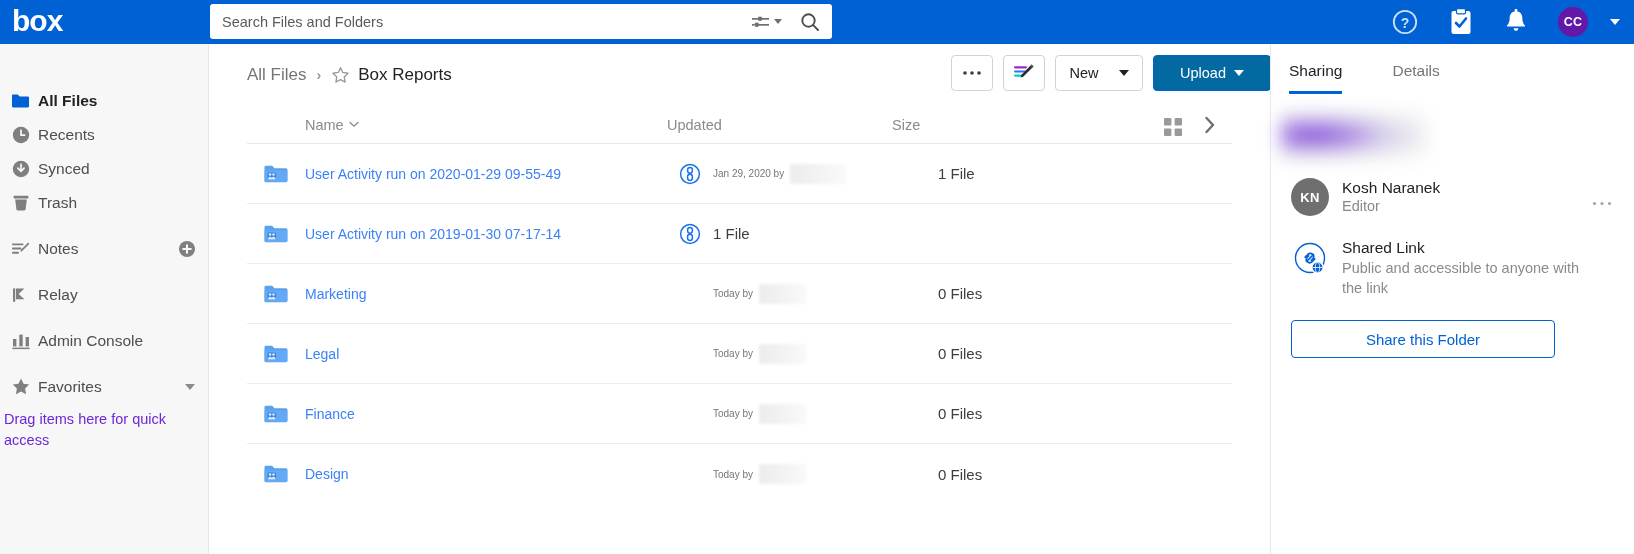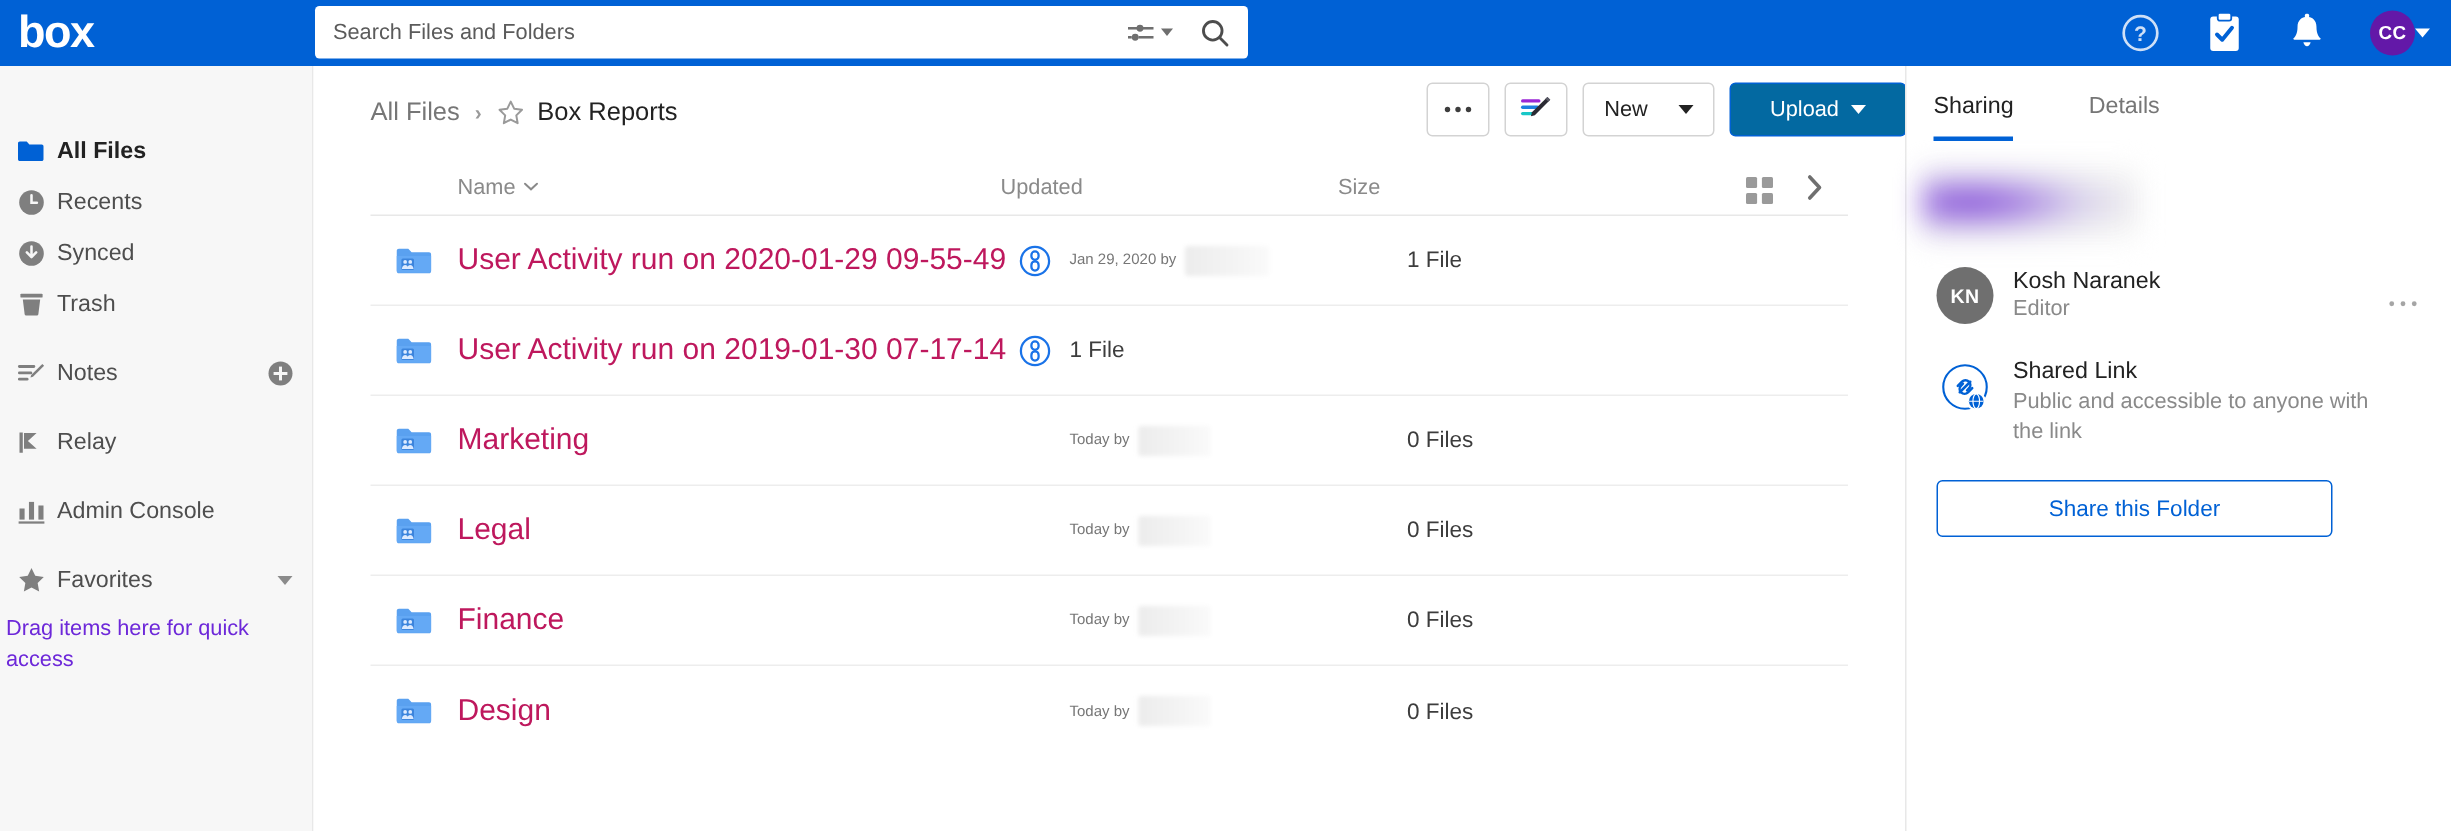--- a/index.html
+++ b/index.html
@@ -47,21 +47,21 @@
     position: absolute; right: 14px; top: 0; height: 44px;
     display: flex; align-items: center; gap: 30px;
   }
   .tnav-icon { cursor: pointer; display: flex; align-items: center; justify-content: center; }
   .avatar-top {
     width: 30px; height: 30px; border-radius: 50%;
     background: #6318a8; color: #fff; font-size: 12.5px; font-weight: 700;
     display: flex; align-items: center; justify-content: center; letter-spacing: .3px;
     cursor: pointer;
   }
-  .avatar-wrap { display:flex; align-items:center; gap:0; cursor:pointer;justify-content:center; }
+  .avatar-wrap { display:flex; align-items:center; gap:22px; cursor:pointer;justify-content:center; }
   .caret-white { width:0;height:0;border-left:5px solid transparent;border-right:5px solid transparent;border-top:6px solid #fff; }
 
   
   .sidebar {
     position: absolute; left: 0; top: 44px; width: 209px; height: 510px;
     background: #f7f7f7; border-right: 1px solid #e8e8e8; padding-top: 40px;
   }
   .nav-item {
     display: flex; align-items: center; height: 34px;
     padding-left: 4px; cursor: pointer; position: relative;
@@ -127,21 +127,21 @@
   .grid-ico { position:absolute; right: 50px; top: 12px; cursor:pointer; }
   .chev-th  { position:absolute; right: 16px; top: 10px; cursor:pointer; }
 
   .row {
     display: flex; align-items: center; height: 60px;
     border-bottom: 1px solid #ededed; cursor: pointer;
   }
   .row:last-child { border-bottom: none; }
   .cell-name { width: 420px; display: flex; align-items: center; }
   .folder-ico { width: 58px; min-width:58px; display: flex; align-items: center; padding-left: 16px; }
-  .fname { font-size: 20px; color: #be185d; white-space: nowrap; }
+  .fname { font-size: 14px; color: #3b82f6; white-space: nowrap; }
   .badge-link { width: 46px; min-width:46px; display: flex; align-items: center; justify-content: center; }
   .cell-upd { width: 225px; font-size: 10px; color: #767676; display: flex; align-items: center; }
   .blur-name {
     display: inline-block; width: 48px; height: 20px; margin-left: 6px;
     background: linear-gradient(90deg, #ececec, #f4f4f4 60%, #fafafa);
     border-radius: 2px; filter: blur(1.4px);
   }
   .blur-name.w2 { width: 56px; }
   .cell-size { width: 215px; font-size: 15px; color: #3d3d3d; }
 

